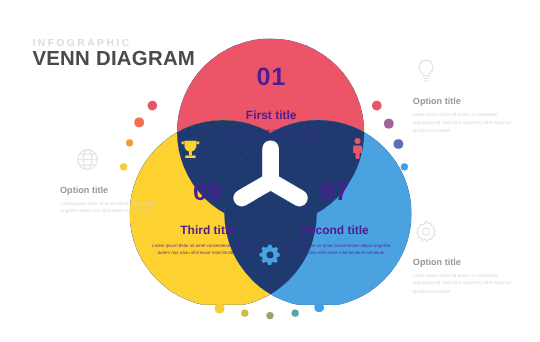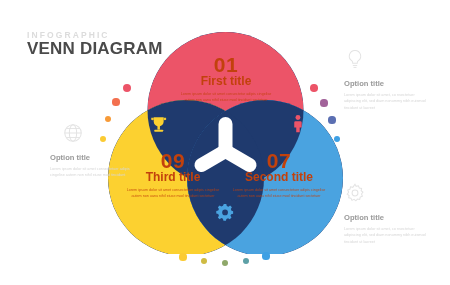--- a/index.html
+++ b/index.html
@@ -44,33 +44,33 @@
     left: 108px;
     top: 32px;
     width: 235px;
     height: 222px;
   }
   #venn svg { display: block; }
 
   .venn-label {
     position: absolute;
     text-align: center;
-    color: #c2410c;
+    color: #4c1d95;
     pointer-events: none;
   }
   .venn-num {
     font-size: 21px;
     font-weight: bold;
     letter-spacing: 0.5px;
     line-height: 1;
   }
   .venn-title {
-    font-size: 12px;
-    font-weight: bold;
-    margin-top: 0;
+    font-size: 10px;
+    font-weight: bold;
+    margin-top: 17px;
     line-height: 1;
   }
   .venn-body {
     font-size: 3.7px;
     line-height: 1.62;
     margin-top: 5px;
     opacity: 0.88;
     padding: 0 10px;
   }
 

